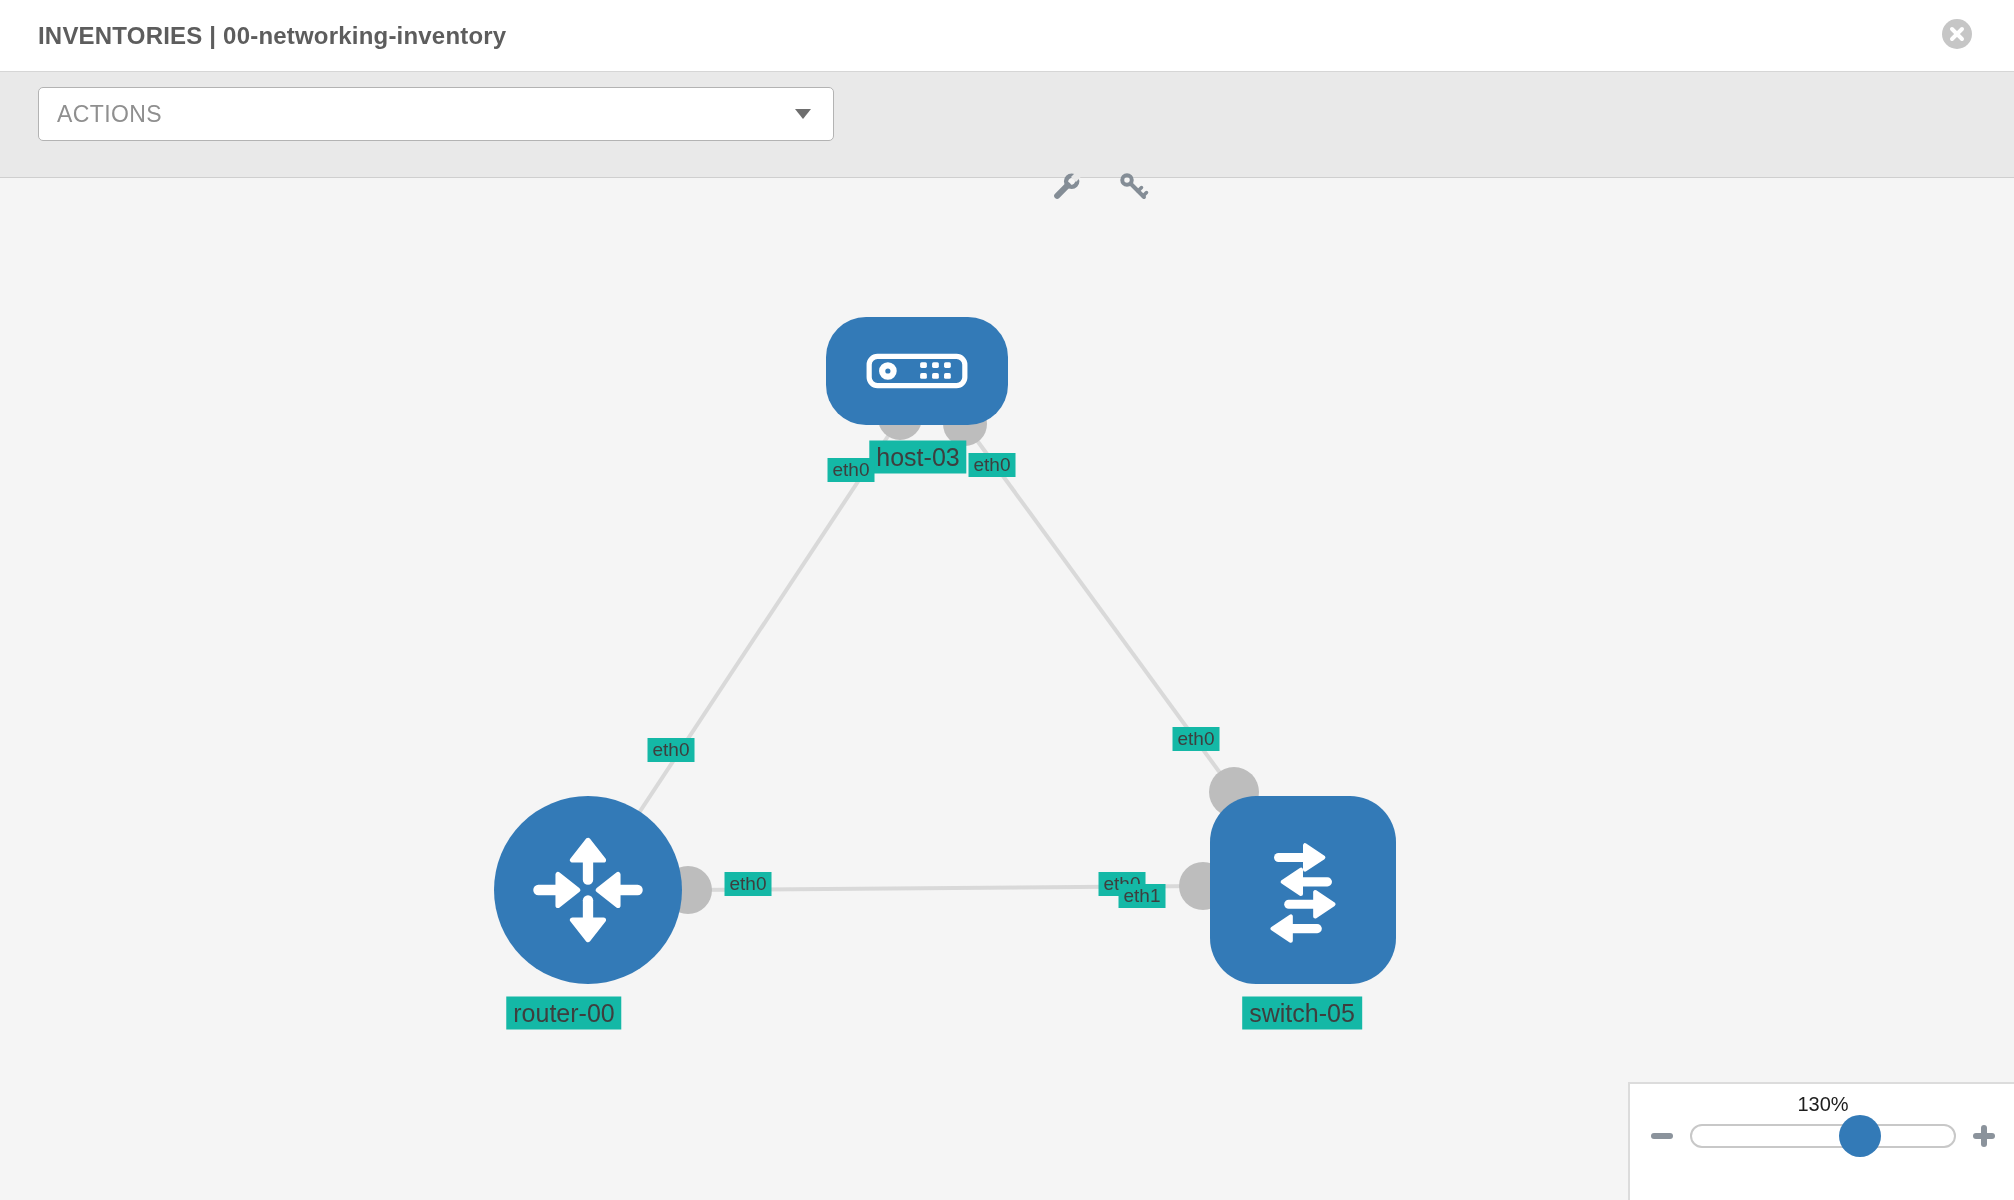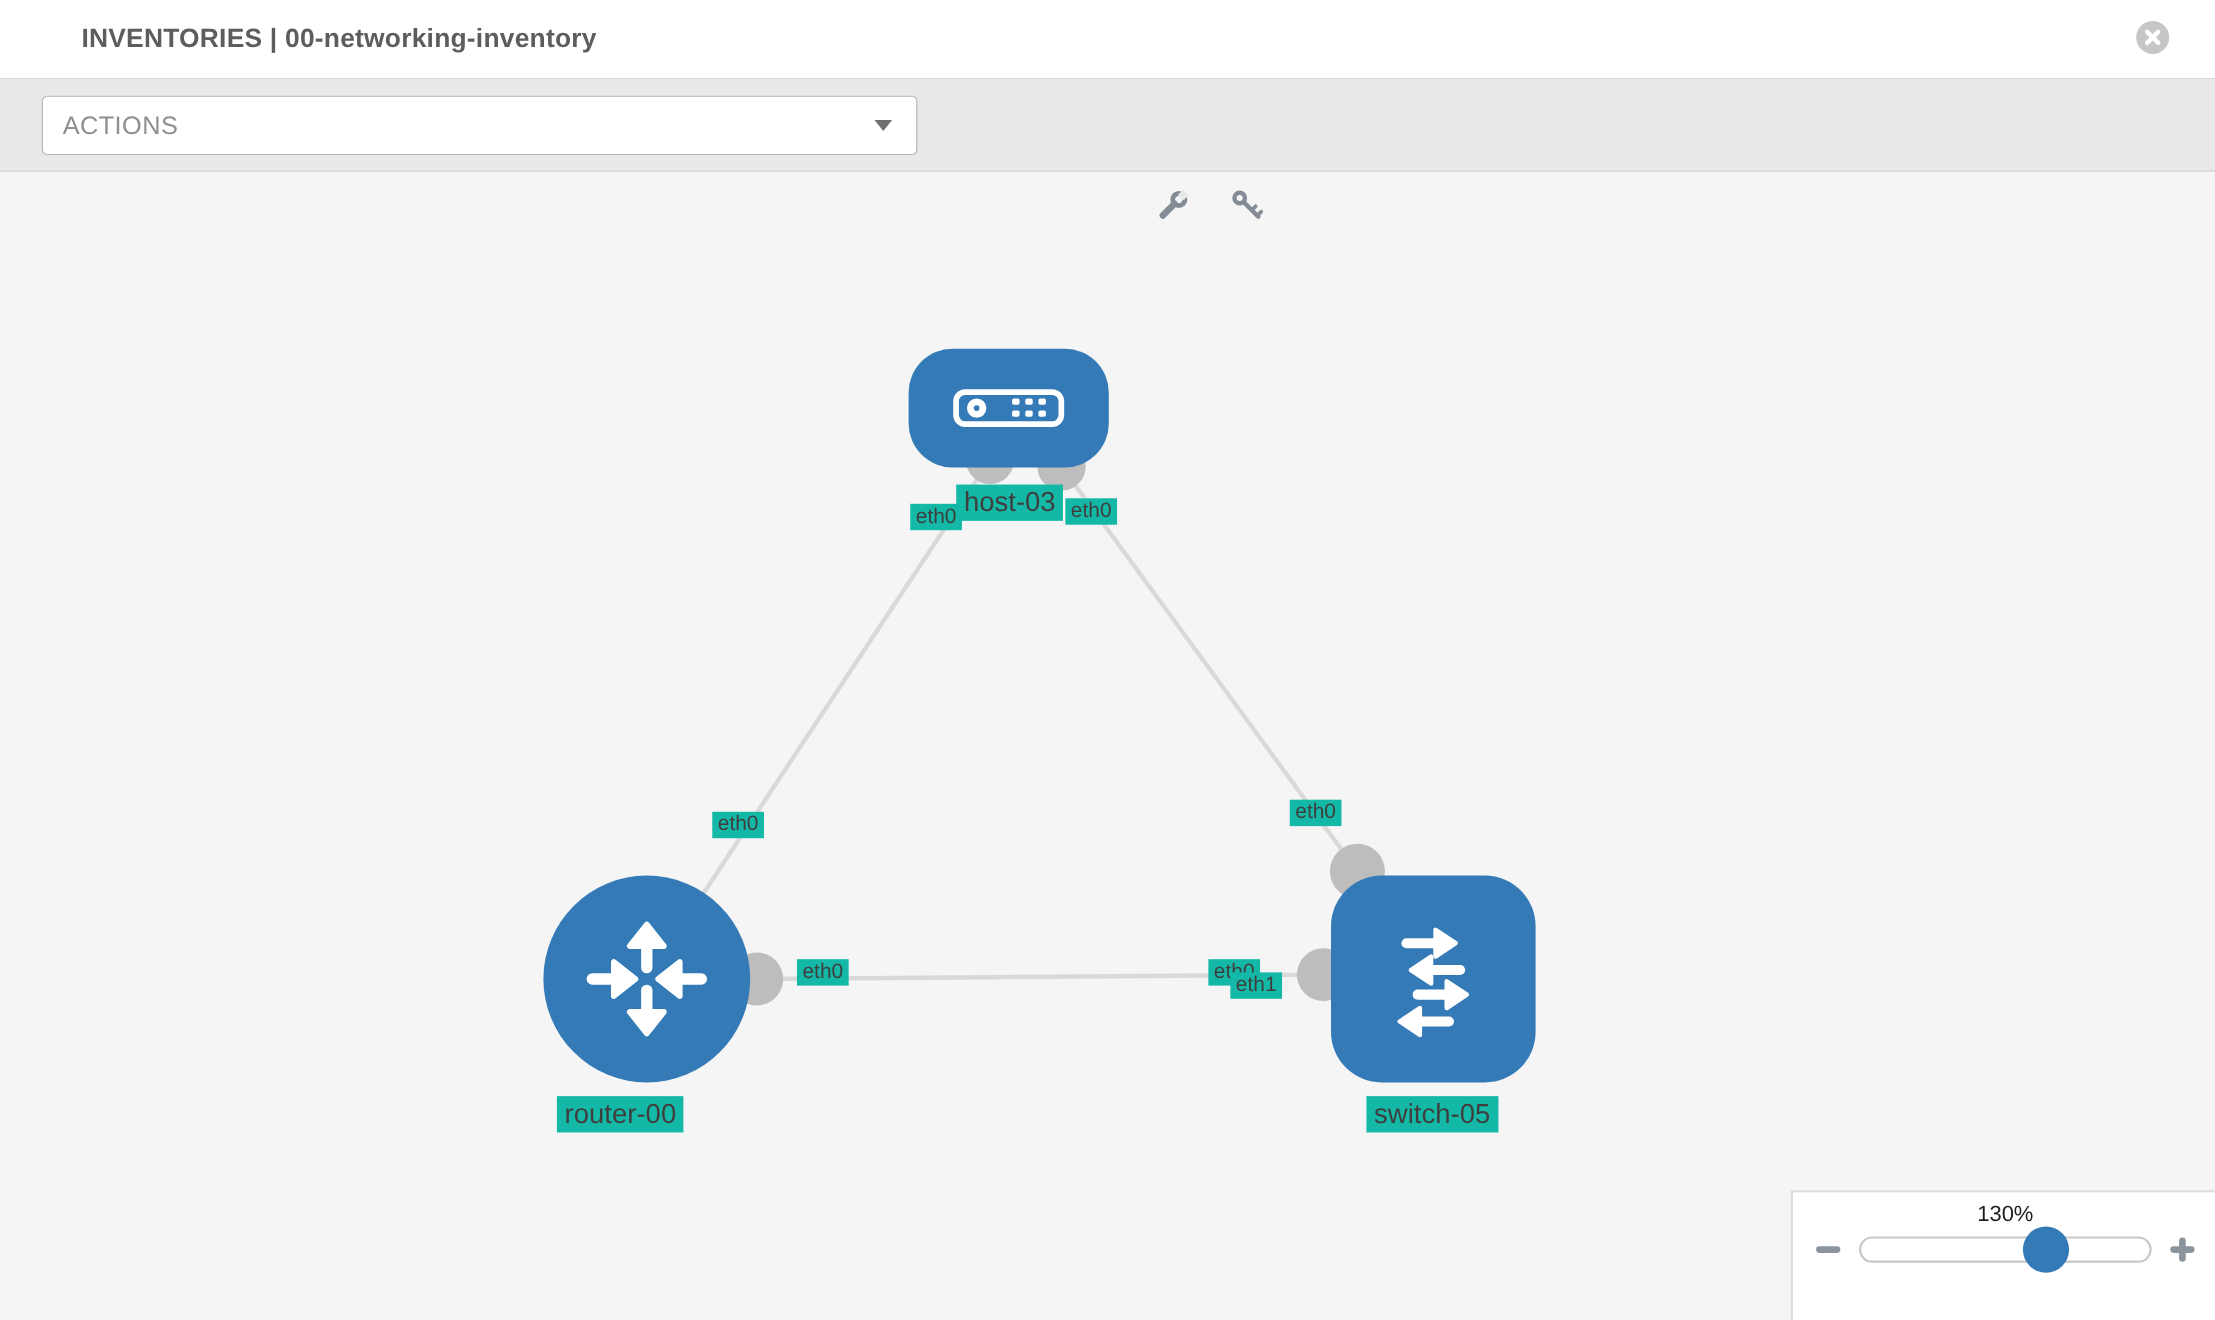--- a/index.html
+++ b/index.html
@@ -4,27 +4,27 @@
 <style>
   * { margin:0; padding:0; box-sizing:border-box; }
   html,body { width:2014px; height:1200px; overflow:hidden; background:#fff;
               font-family:"Liberation Sans", sans-serif; }
   #app { position:relative; width:2014px; height:1200px; background:#f5f5f5; }
 
   
   .header { position:absolute; left:0; top:0; width:2014px; height:72px;
             background:#ffffff; border-bottom:1px solid #d6d6d6; z-index:6; }
   .page-title { position:absolute; left:38px; top:0; line-height:71px;
-                font-size:24px; font-weight:700; color:#5d5d5d; letter-spacing:.2px;margin-left:36px; }
+                font-size:24px; font-weight:700; color:#5d5d5d; letter-spacing:.2px; }
   .close-btn { position:absolute; left:1942px; top:19px; width:30px; height:30px;
                border-radius:50%; background:#c6c6c6; display:flex;
                align-items:center; justify-content:center; cursor:pointer; }
 
   
-  .toolbar { position:absolute; left:0; top:72px; width:2014px; height:84px;
+  .toolbar { position:absolute; left:0; top:72px; width:2014px; height:106px;
              background:#e9e9e9; border-bottom:1px solid #cfcfcf; z-index:6; }
   .select-box { position:absolute; top:15px; height:54px; background:#fff;
                 border:1px solid #b3b3b3; border-radius:5px; display:flex;
                 align-items:center; cursor:pointer; }
   .select-box .sel-label { margin-left:18px; font-size:23px; color:#8f8f8f; letter-spacing:.4px; }
   .actions-box { left:38px;  width:796px; }
   .search-box  { left:1182px; width:793px; }
   .caret { position:absolute; right:22px; top:50%; margin-top:-5px; width:0; height:0;
            border-left:8px solid transparent; border-right:8px solid transparent;
            border-top:10px solid #6e6e6e; }

